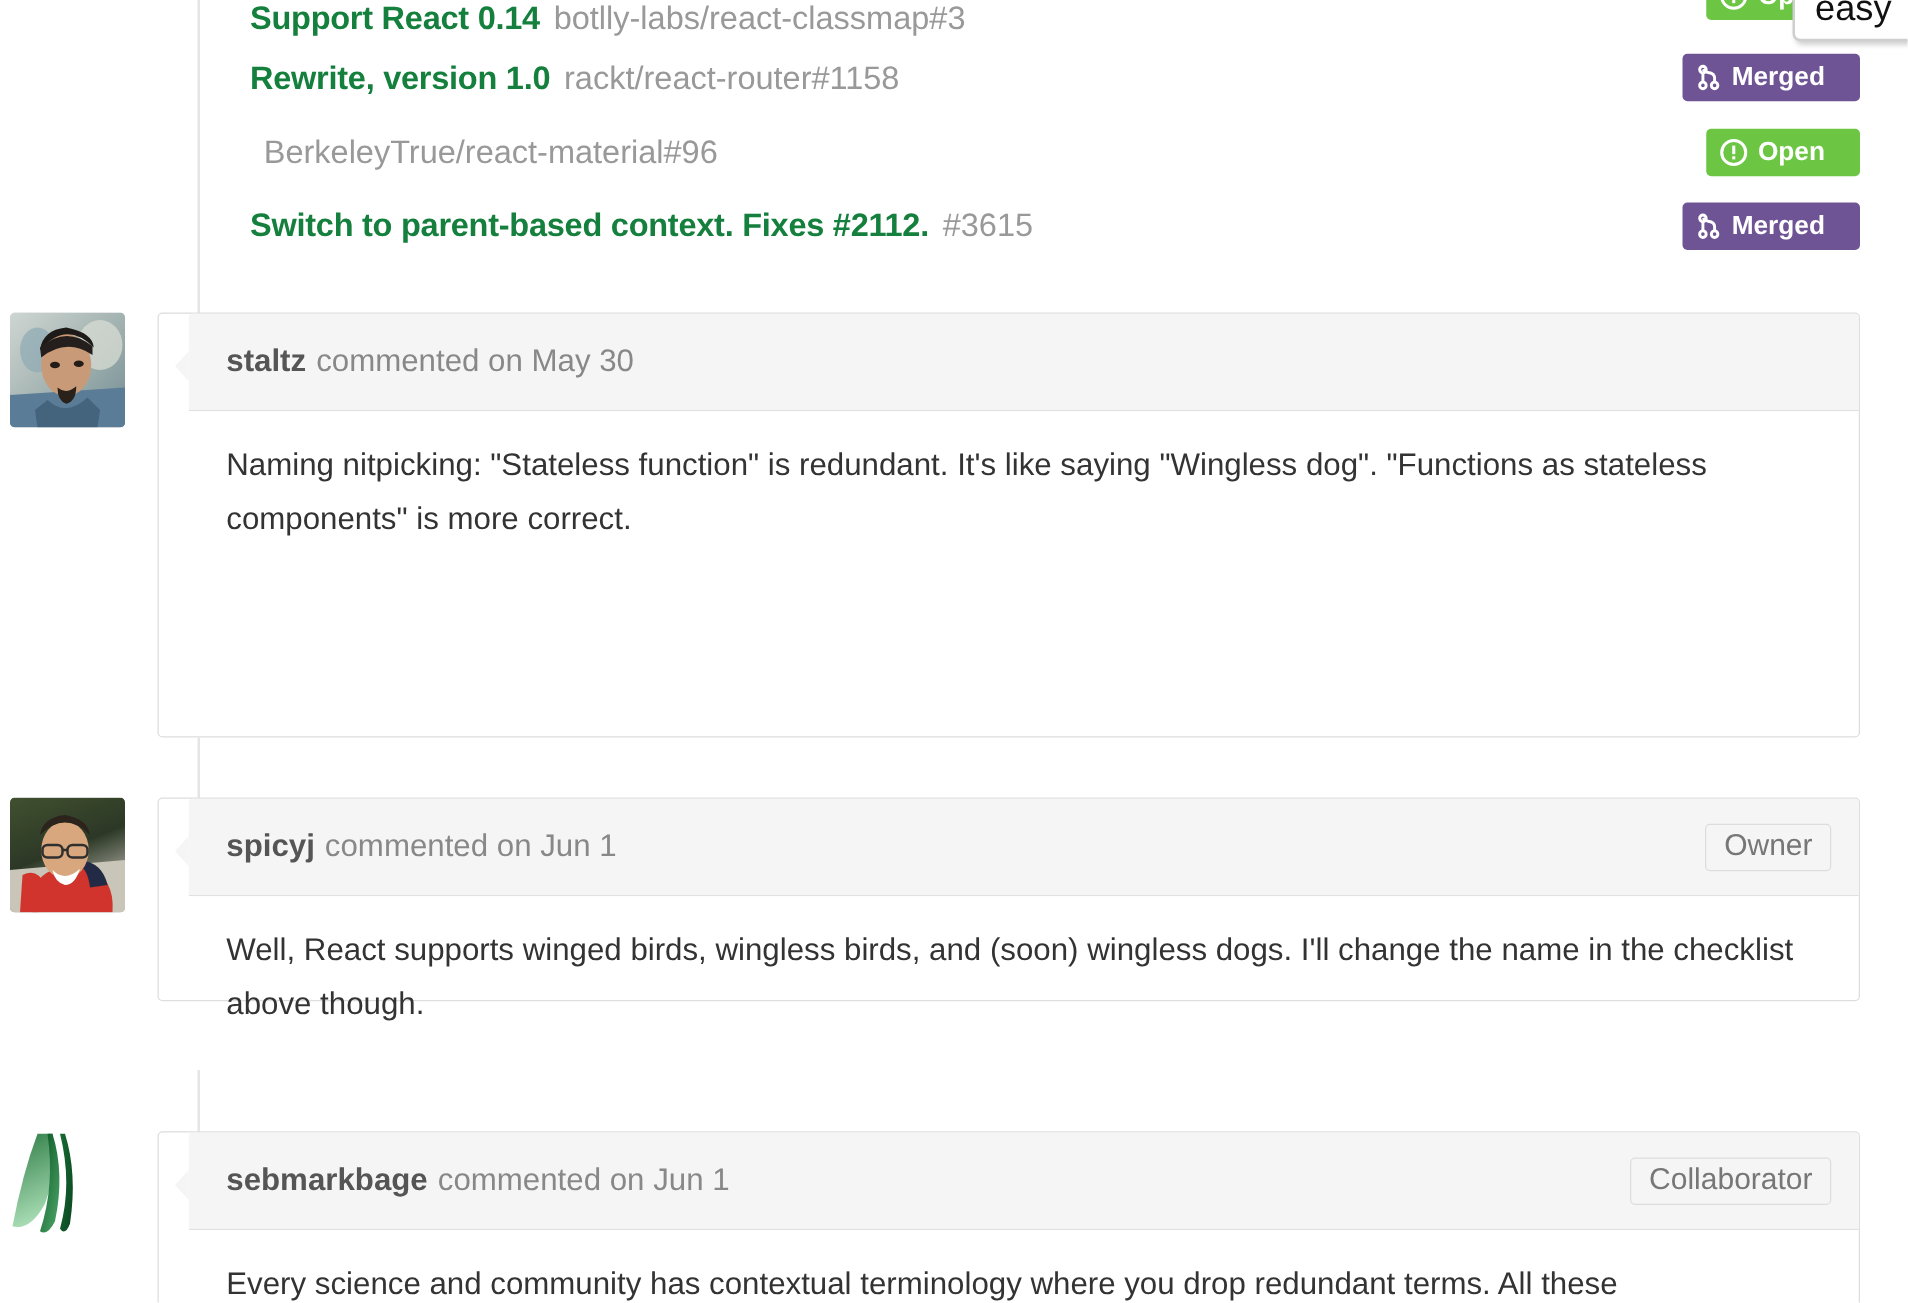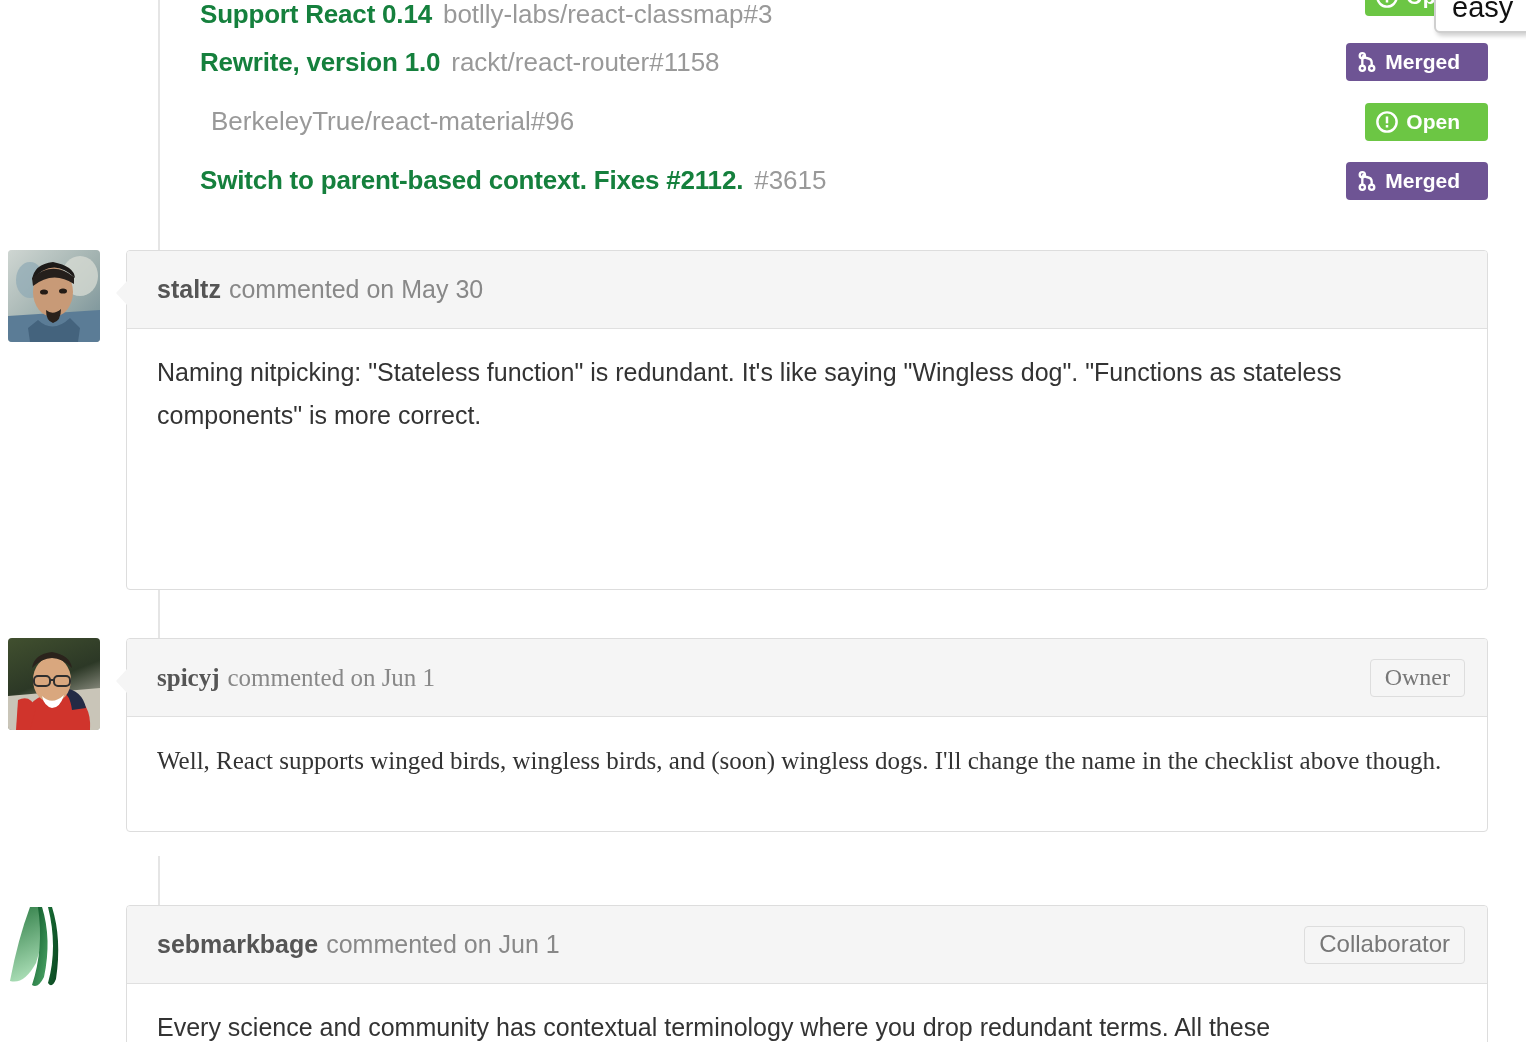--- a/index.html
+++ b/index.html
@@ -110,20 +110,21 @@
   .avatar svg { display: block; }
 
   .comment {
     position: absolute;
     left: 126px;
     right: 38px;
     border: 1px solid #dddddd;
     border-radius: 4px;
     background: #ffffff;
     box-sizing: border-box;
+    padding-left: 24px;
   }
   .comment-header {
     position: relative;
     height: 77px;
     background: #f5f5f5;
     border-bottom: 1px solid #e0e0e0;
     border-radius: 3px 3px 0 0;
     display: flex;
     align-items: center;
     padding: 0 24px 0 30px;
@@ -315,21 +316,21 @@
       <ellipse cx="44" cy="42" rx="19" ry="23" fill="#d9a77e"></ellipse>
       <path d="M24 30 Q44 10 64 30 Q62 17 44 14 Q26 16 24 30 Z" fill="#2b231c"></path>
       <rect x="26" y="38" width="16" height="10" rx="4" fill="none" stroke="#2f2f2f" stroke-width="2"></rect>
       <rect x="46" y="38" width="16" height="10" rx="4" fill="none" stroke="#2f2f2f" stroke-width="2"></rect>
       <line x1="42" y1="42" x2="46" y2="42" stroke="#2f2f2f" stroke-width="2"></line>
       <path d="M34 58 Q44 68 56 57 Q52 70 44 70 Q36 68 34 58 Z" fill="#ffffff"></path>
       <path d="M10 62 Q22 56 28 70 L22 92 L8 92 Z" fill="#d0342c"></path>
     </svg>
   </div>
 
-  <div class="comment" style="top:638px; height:194px;font-family:Liberation Serif, serif;">
+  <div class="comment" style="top:638px; height:163px;">
     <div class="comment-header">
       <span class="bubble-arrow-b"></span>
       <span class="bubble-arrow"></span>
       <span class="who">spicyj</span>
       <span class="meta">commented on Jun 1</span>
       <span class="assoc-badge">Owner</span>
     </div>
     <div class="comment-body">
       <p>Well, React supports winged birds, wingless birds, and (soon) wingless dogs. I'll change the name in the checklist above though.</p>
     </div>

